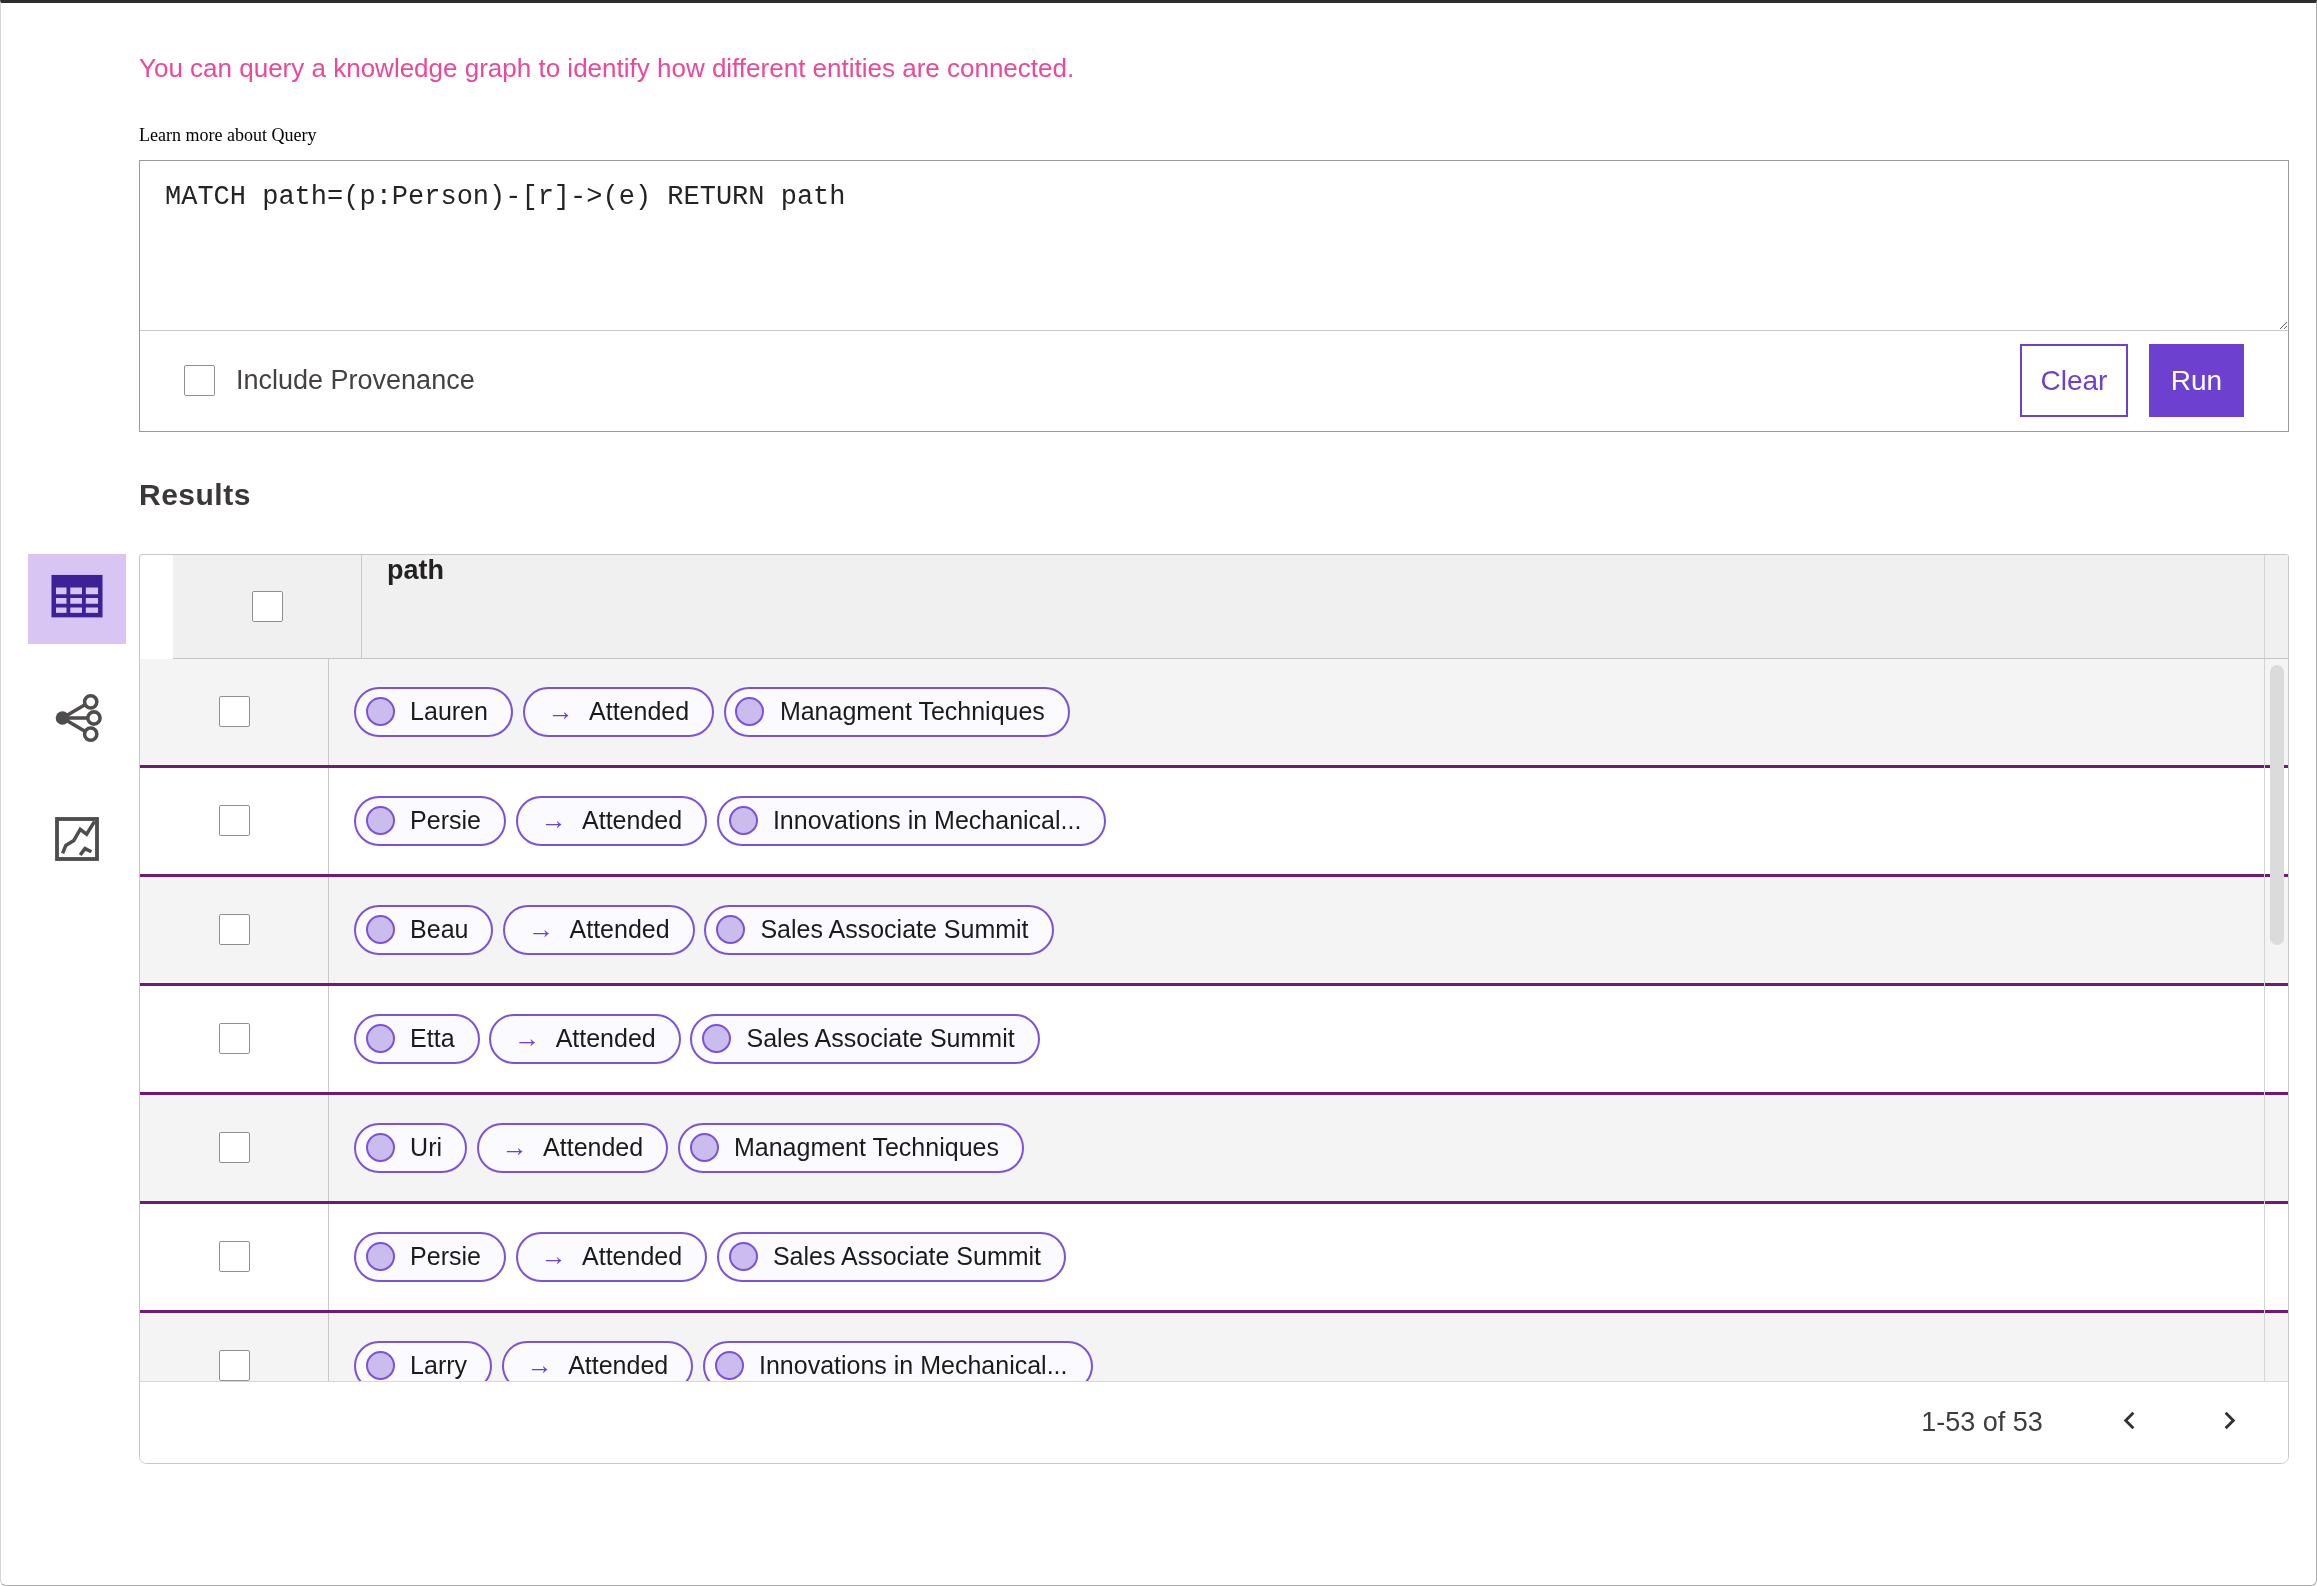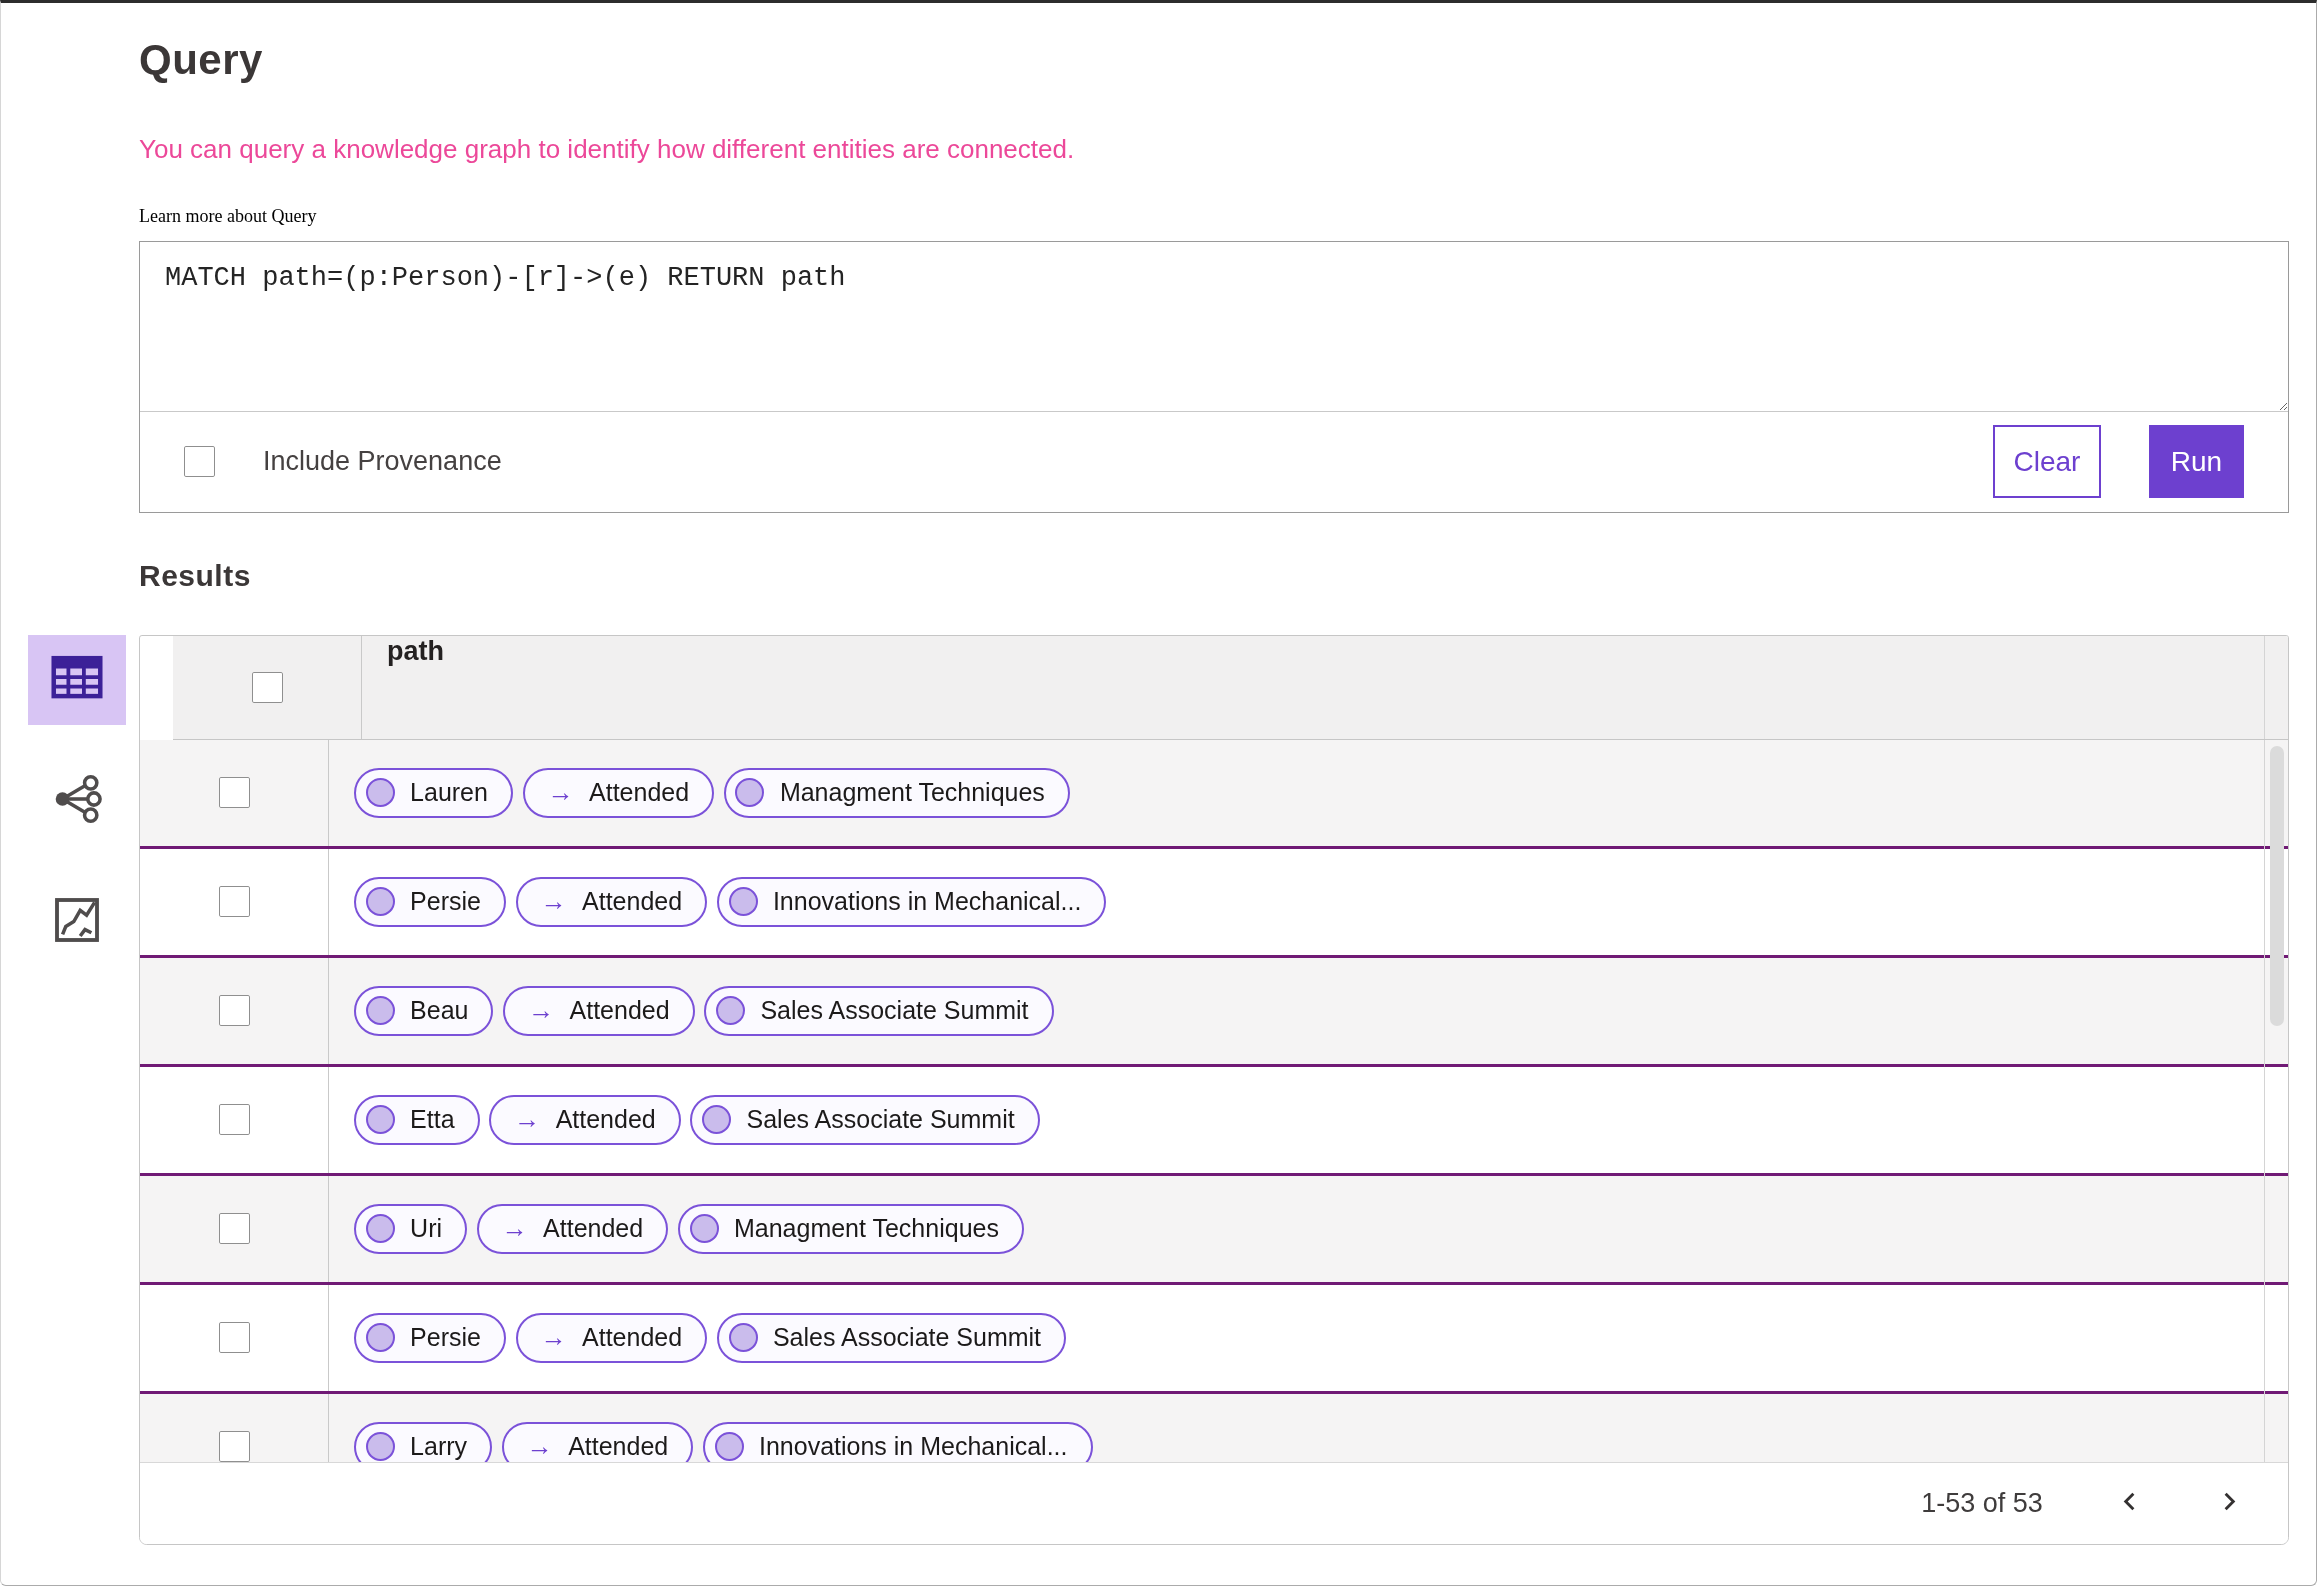--- a/index.html
+++ b/index.html
@@ -42,21 +42,21 @@
   }
   .show-query-btn .show-query-label { font-size: 28px; color: #7a56e0; }
 
   .query-panel { margin-top: 14px; border: 1px solid #9a9a9a; }
   .query-editor {
     display: block; width: 100%; height: 170px; border: none; outline: none;
     border-bottom: 1px solid #c9c9c9; resize: vertical;
     font-family: "Liberation Mono", "DejaVu Sans Mono", monospace;
     font-size: 27px; color: #242424; padding: 21px 25px; background: #fff;
   }
-  .panel-footer { display: flex; align-items: center; height: 100px; padding: 0 44px; background: #fff; gap: 27px; }
+  .panel-footer { display: flex; align-items: center; height: 100px; padding: 0 44px; background: #fff; }
   .checkbox {
     display: inline-block; width: 31px; height: 31px; background: #fff;
     border: 1.9px solid #8f8f8f; border-radius: 1.9px; cursor: pointer; flex: none;
   }
   .include-label { font-size: 27px; color: #454141; margin-left: 21px; }
   .footer-spacer { flex: 1; }
   .btn-clear {
     width: 108px; height: 73px; background: #fff; border: 2.9px solid #6d40cf;
     color: #6d40cf; font-size: 28px; font-family: inherit; cursor: pointer;
   }
@@ -110,21 +110,20 @@
   .pager-btn { background: none; border: none; cursor: pointer; padding: 5.8px; display: flex; align-items: center; }
   .pager-btn.prev { margin-left: 70px; }
   .pager-btn.next { margin-left: 64px; }
 </style>
 </head>
 <body>
 
 <div class="window">
 
   <section class="query-section">
-    <h1 class="page-title">Query</h1>
 
     <div class="desc-row">
       <div class="desc-col">
         <p class="description">You can query a knowledge graph to identify how different entities are connected.</p>
         <a class="learn-link">Learn more about Query</a>
       </div>
     </div>
 
     <div class="query-panel">
       <textarea class="query-editor" spellcheck="false" style="">MATCH path=(p:Person)-[r]-&gt;(e) RETURN path</textarea>

